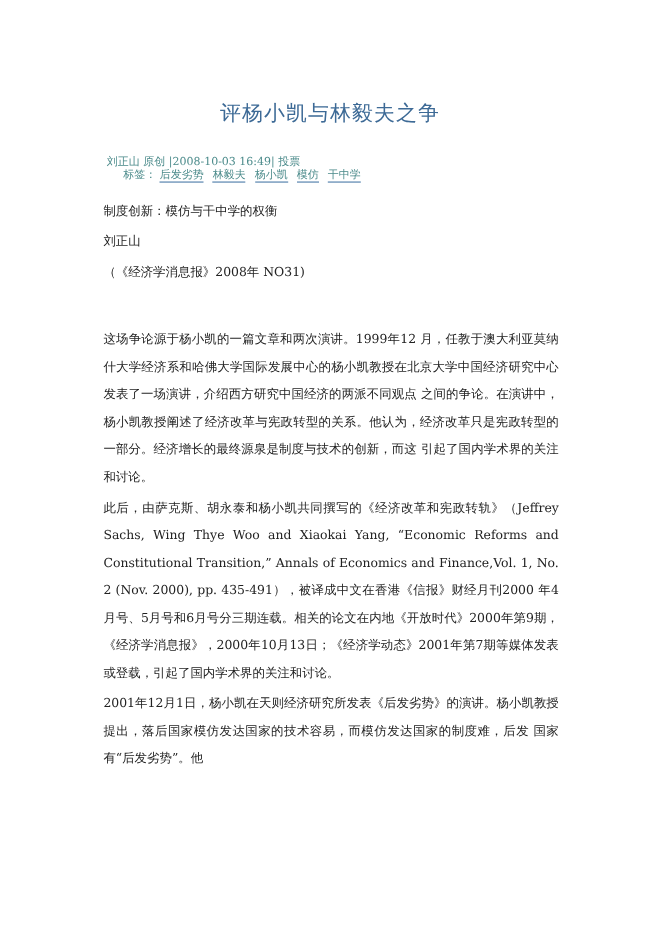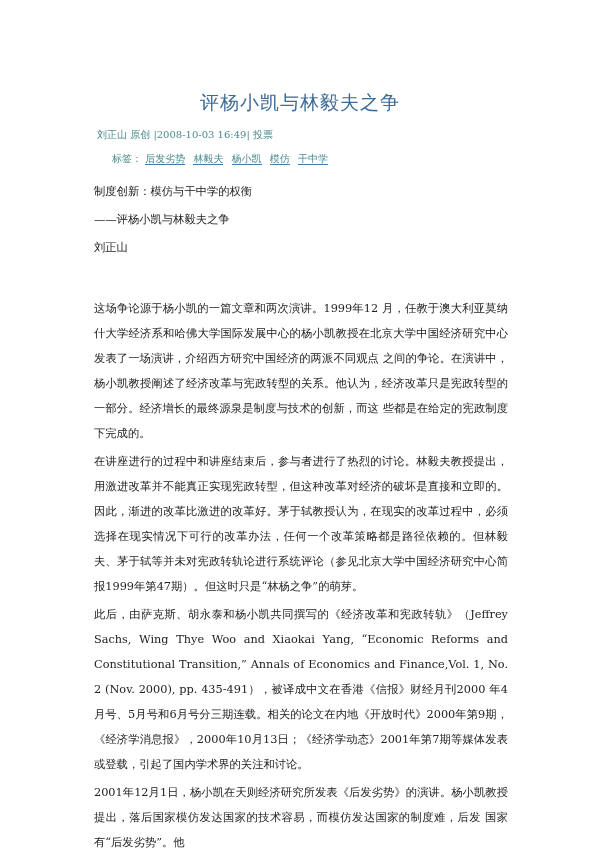--- a/index.html
+++ b/index.html
@@ -1,20 +1,20 @@
 <!DOCTYPE html>
 <html><head>
 <meta charset="utf-8">
 <style>
   html, body { margin: 0; padding: 0; background: #ffffff; }
   body { width: 600px; height: 850px; overflow: hidden; position: relative;
          font-family: "DejaVu Serif", "Liberation Serif", serif; color: #222; }
   .title { position: absolute; top: 90px; left: 0; width: 600px; text-align: center;
            font-size: 19px; color: #3d6a96; letter-spacing: 1px; }
-  .meta { position: absolute; left: 97px; top: 128px; font-size: 10px; color: #4a8a8a; }
+  .meta { position: absolute; left: 97px; top: 140px; font-size: 10px; color: #4a8a8a; }
   .tags { position: absolute; left: 112px; top: 152px; font-size: 10px; color: #4a8a8a; }
   .tags a { color: #4a8a8a; text-decoration: none; border-bottom: 1px solid #4a7aa8; margin-right: 5px; }
   .content { position: absolute; left: 91px; top: 176px; width: 420px; font-size: 11.3px; line-height: 25px; }
   .content p { margin: 3px; }
   .hdr p { line-height: 25px; }
   .gap { height: 30px; }
   .body p { text-align: justify; }
 </style>
 </head>
 <body>
@@ -33,23 +33,22 @@
   <a>后发劣势</a>
   <a>林毅夫</a>
   <a>杨小凯</a>
   <a>模仿</a>
   <a>干中学</a>
 </div>
 
 <div class="content">
   <div class="hdr">
     <p>制度创新：模仿与干中学的权衡</p>
-    <p>——评杨小凯与林毅夫之争</p>
     <p>刘正山</p>
+    <p>（《经济学消息报》2008年 NO31)</p>
   </div>
   <div class="gap"></div>
   <div class="body">
-    <p>这场争论源于杨小凯的一篇文章和两次演讲。1999年12 月，任教于澳大利亚莫纳什大学经济系和哈佛大学国际发展中心的杨小凯教授在北京大学中国经济研究中心发表了一场演讲，介绍西方研究中国经济的两派不同观点 之间的争论。在演讲中，杨小凯教授阐述了经济改革与宪政转型的关系。他认为，经济改革只是宪政转型的一部分。经济增长的最终源泉是制度与技术的创新，而这 些都是在给定的宪政制度下完成的。</p>
-    <p>在讲座进行的过程中和讲座结束后，参与者进行了热烈的讨论。林毅夫教授提出，用激进改革并不能真正实现宪政转型，但这种改革对经济的破坏是直接和立即的。 因此，渐进的改革比激进的改革好。茅于轼教授认为，在现实的改革过程中，必须选择在现实情况下可行的改革办法，任何一个改革策略都是路径依赖的。但林毅 夫、茅于轼等并未对宪政转轨论进行系统评论（参见北京大学中国经济研究中心简报1999年第47期）。但这时只是“林杨之争”的萌芽。</p>
+    <p>这场争论源于杨小凯的一篇文章和两次演讲。1999年12 月，任教于澳大利亚莫纳什大学经济系和哈佛大学国际发展中心的杨小凯教授在北京大学中国经济研究中心发表了一场演讲，介绍西方研究中国经济的两派不同观点 之间的争论。在演讲中，杨小凯教授阐述了经济改革与宪政转型的关系。他认为，经济改革只是宪政转型的一部分。经济增长的最终源泉是制度与技术的创新，而这 引起了国内学术界的关注和讨论。</p>
     <p>此后，由萨克斯、胡永泰和杨小凯共同撰写的《经济改革和宪政转轨》（Jeffrey Sachs, Wing Thye Woo and Xiaokai Yang, “Economic Reforms and Constitutional Transition,” Annals of Economics and Finance,Vol. 1, No. 2 (Nov. 2000), pp. 435-491），被译成中文在香港《信报》财经月刊2000 年4月号、5月号和6月号分三期连载。相关的论文在内地《开放时代》2000年第9期，《经济学消息报》，2000年10月13日；《经济学动态》2001年第7期等媒体发表或登载，引起了国内学术界的关注和讨论。</p>
     <p>2001年12月1日，杨小凯在天则经济研究所发表《后发劣势》的演讲。杨小凯教授提出，落后国家模仿发达国家的技术容易，而模仿发达国家的制度难，后发 国家有“后发劣势”。他</p>
   </div>
 </div>
 
 </body></html>

